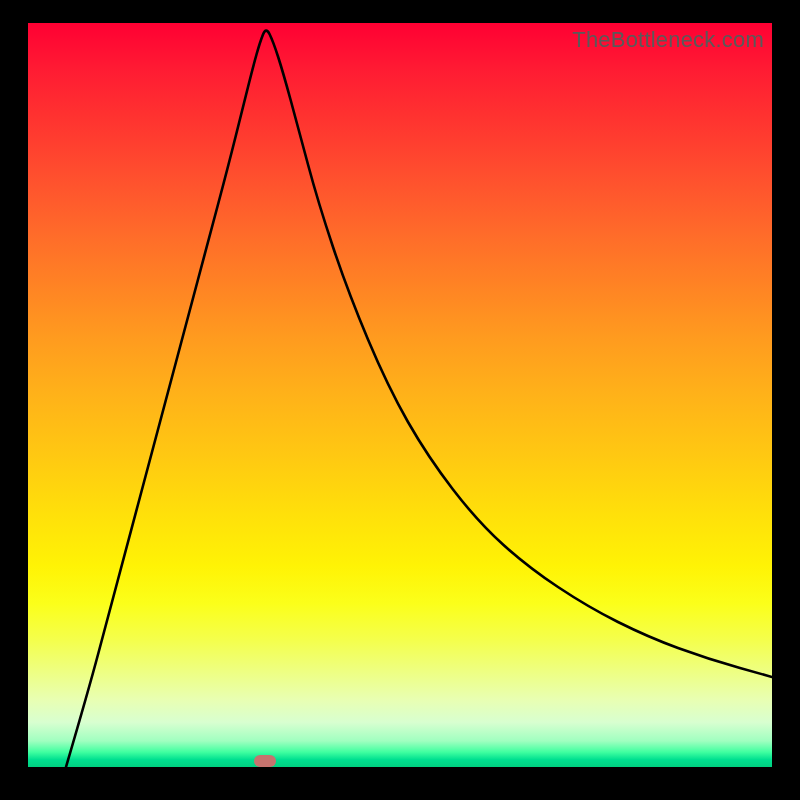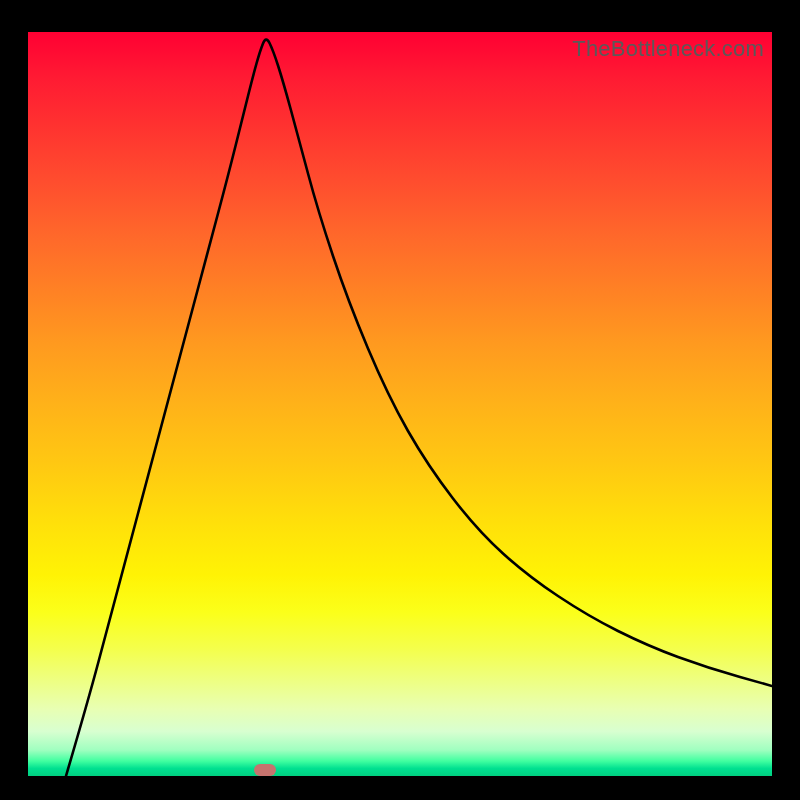--- a/index.html
+++ b/index.html
@@ -13,21 +13,21 @@
   .frame {
     position: absolute;
     top: 0;
     left: 0;
     width: 800px;
     height: 800px;
     background: #000;
   }
   .plot-area {
     position: absolute;
-    top: 32px;
+    top: 23px;
     left: 28px;
     width: 744px;
     height: 744px;
     background: linear-gradient(to bottom,
       #ff0033 0%,
       #ff1a33 6%,
       #ff3030 12%,
       #ff4d2e 20%,
       #ff6a2a 28%,
       #ff8224 35%,

